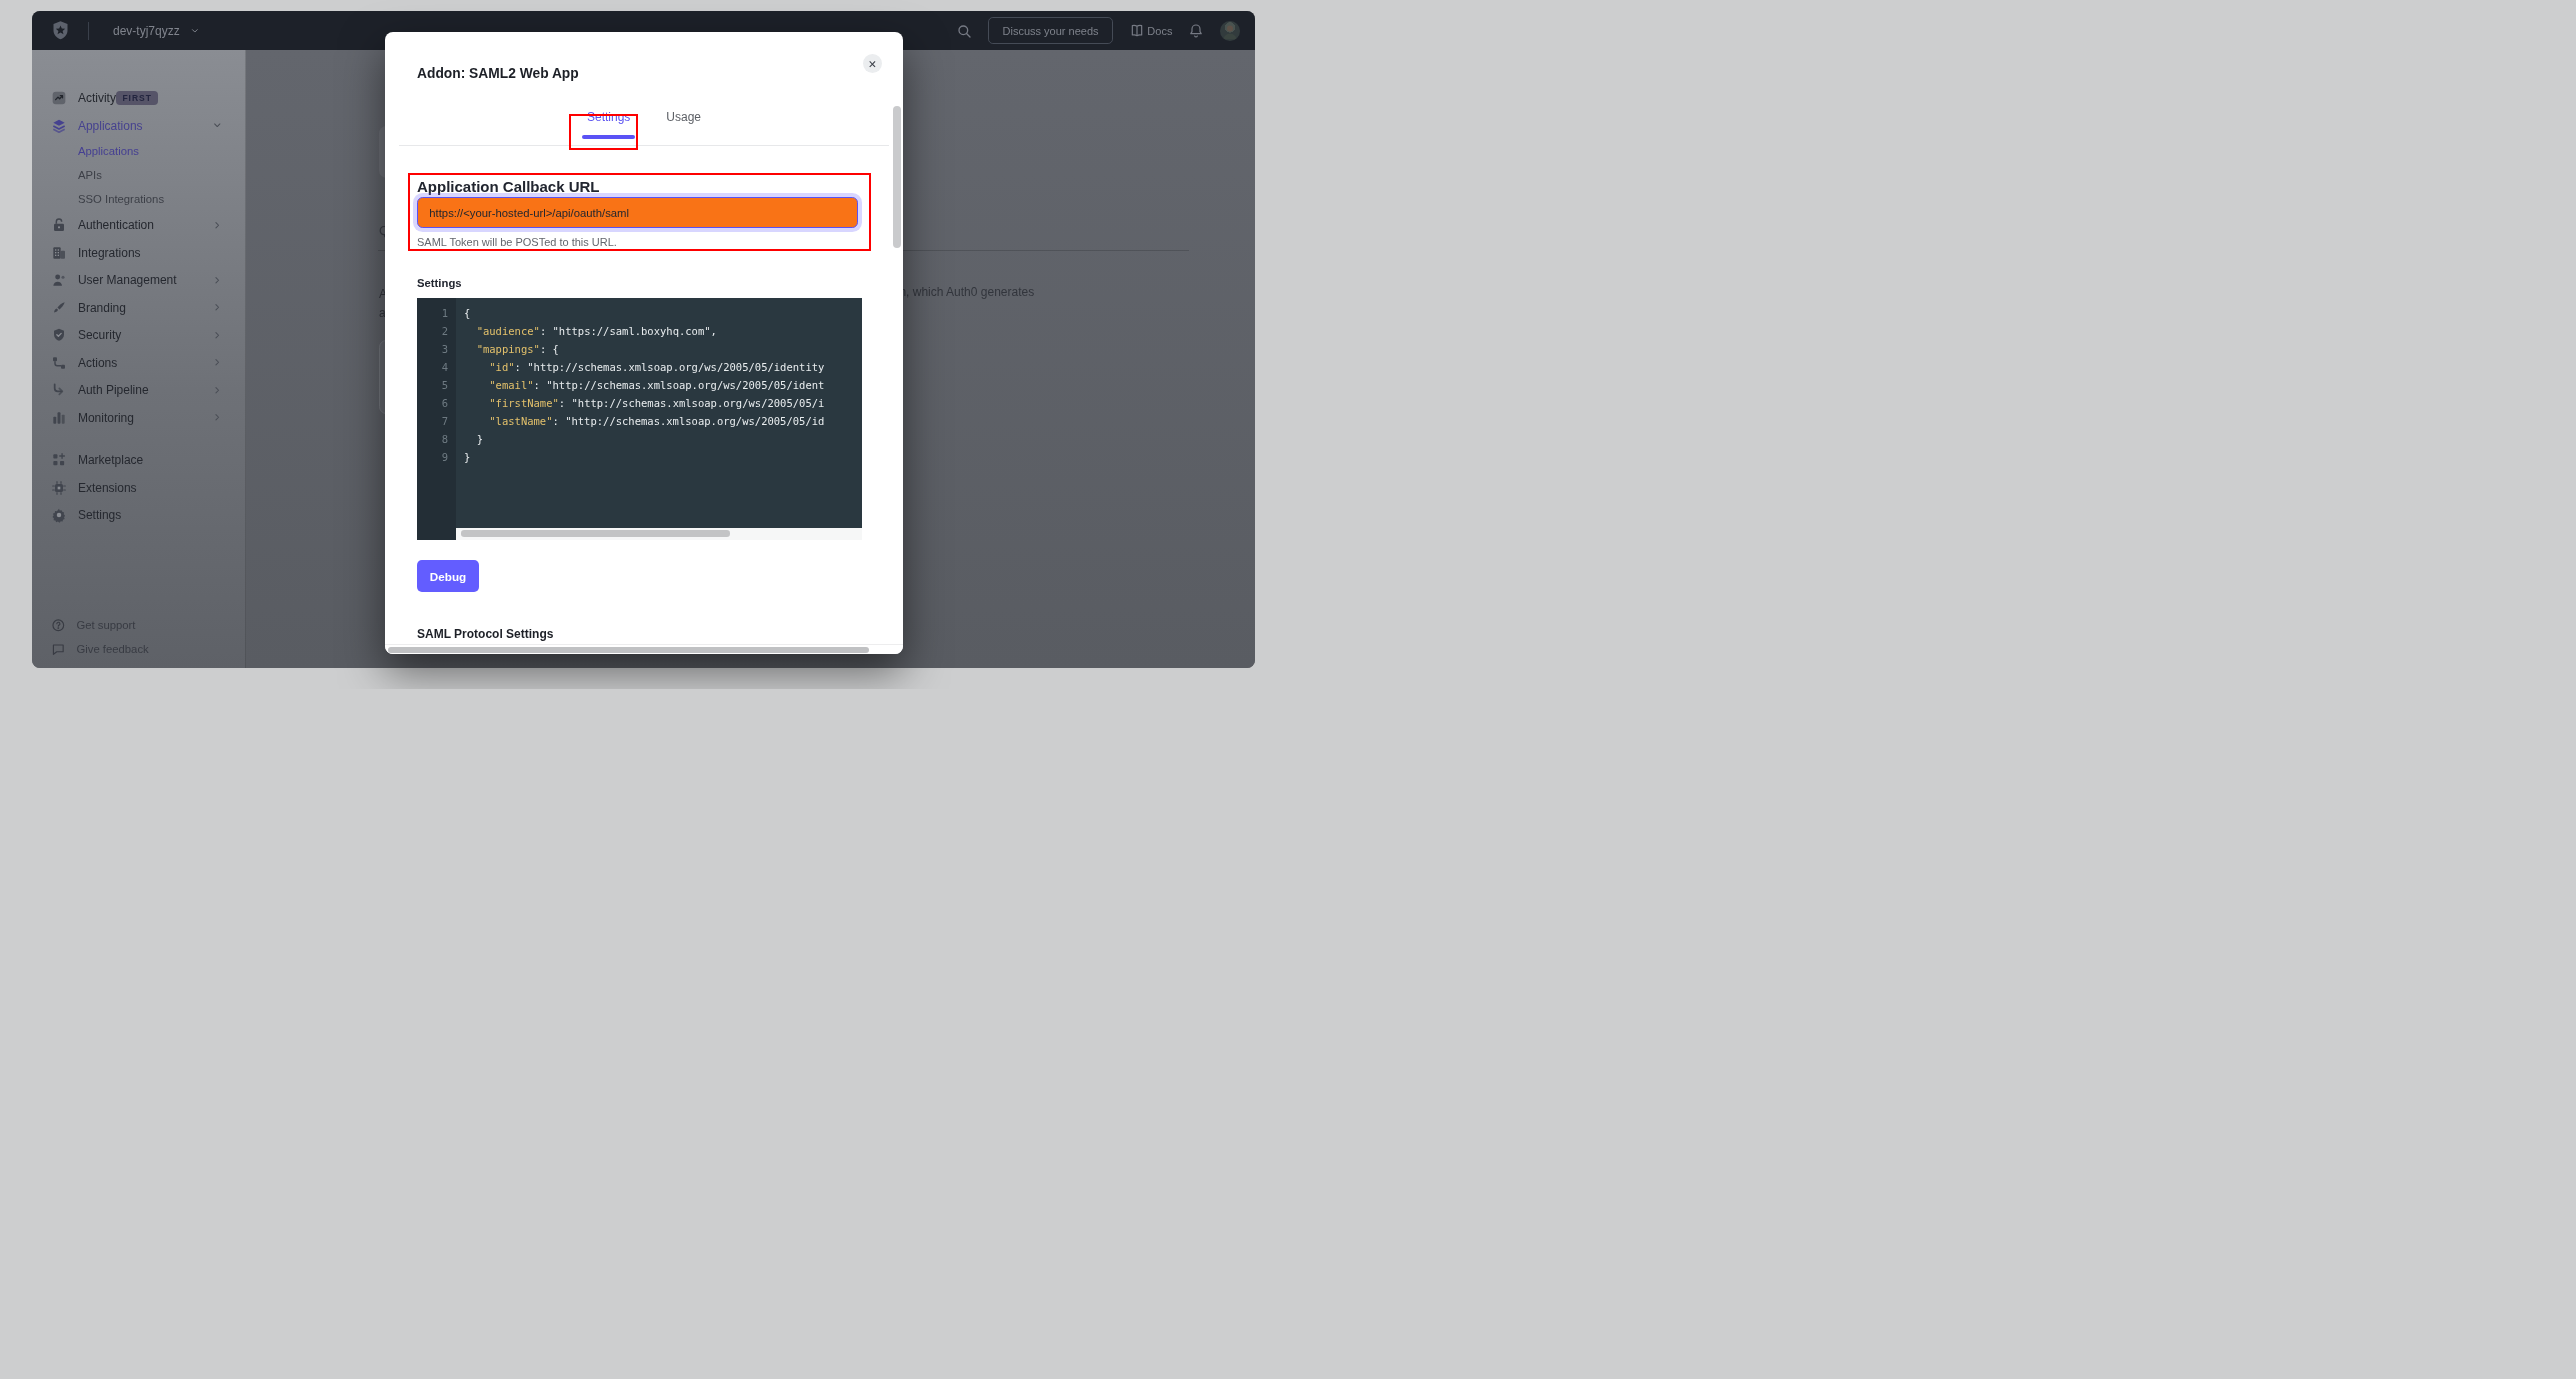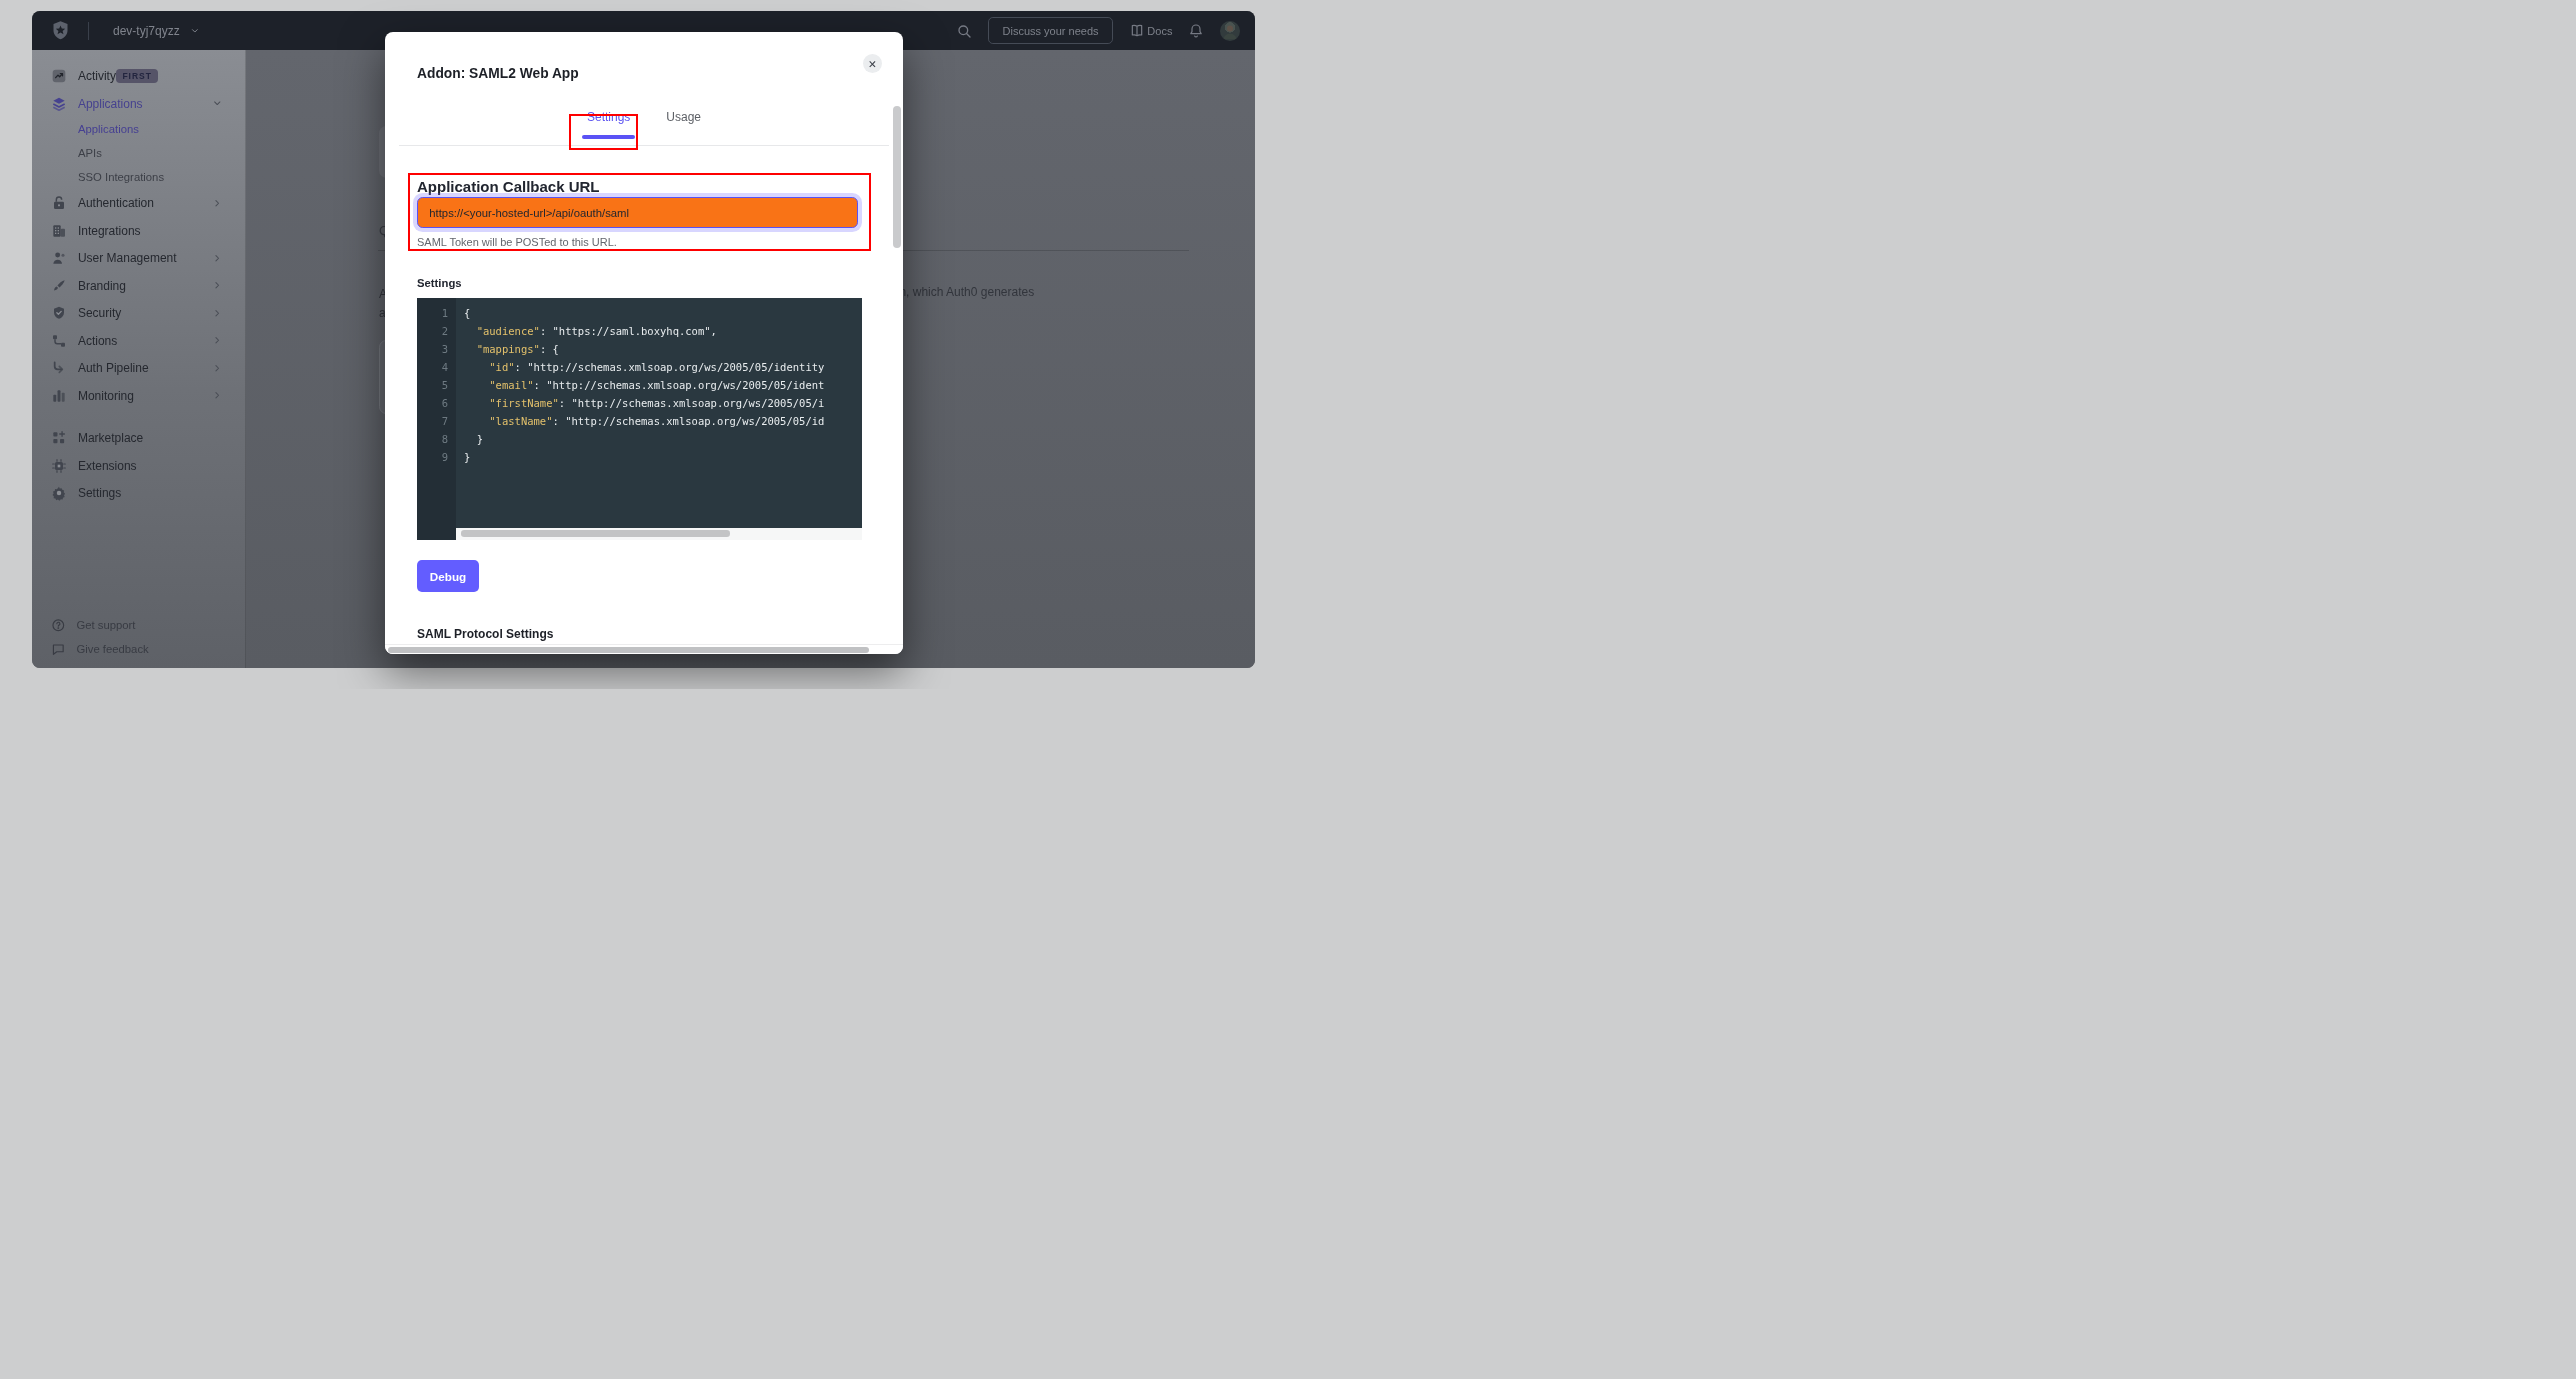--- a/index.html
+++ b/index.html
@@ -23,21 +23,21 @@
   .discuss-btn { height:27px; padding:0 13.8px; border:0.8px solid #454b56; border-radius:4.9px;
                  color:#7e828b; font-size:11px; display:flex; align-items:center; background:transparent; }
   .docs { display:flex; align-items:center; gap:2px; color:#7e828b; font-size:11px; }
   .avatar { width:20px; height:20px; border-radius:50%; overflow:hidden;
             background:radial-gradient(circle at 50% 32%, #4a5350 0 30%, #323b3d 31% 100%); position:relative; }
   .avatar svg { position:absolute; inset:0; }
 
   
   .sidebar { position:absolute; left:0; top:39px; width:214px; bottom:0;
              background:linear-gradient(180deg,#8a8d93 0%, #6e7177 55%, #5e6167 100%);
-             border-right:0.8px solid rgba(0,0,0,.14); padding-top:12px; }
+             border-right:0.8px solid rgba(0,0,0,.14); padding-top:34px; }
   .nav-item { height:27.5px; display:flex; align-items:center; padding-left:19.4px; cursor:pointer;
               color:#25282f; font-size:12px; position:relative; }
   .nav-item .nav-ic { width:16px; height:16px; margin-right:10.5px; color:#41454e; flex:0 0 auto; }
   .nav-item .nav-ic svg { width:100%; height:100%; display:block; }
   .nav-item.active { color:#46428f; }
   .nav-item.active .nav-ic { color:#46428f; }
   .nav-item.gap { margin-top:15.4px; }
   .nav-sub { height:24px; display:flex; align-items:center; padding-left:46px; cursor:pointer;
              color:#3c3f47; font-size:11.3px; }
   .nav-sub.active { color:#453f92; }

